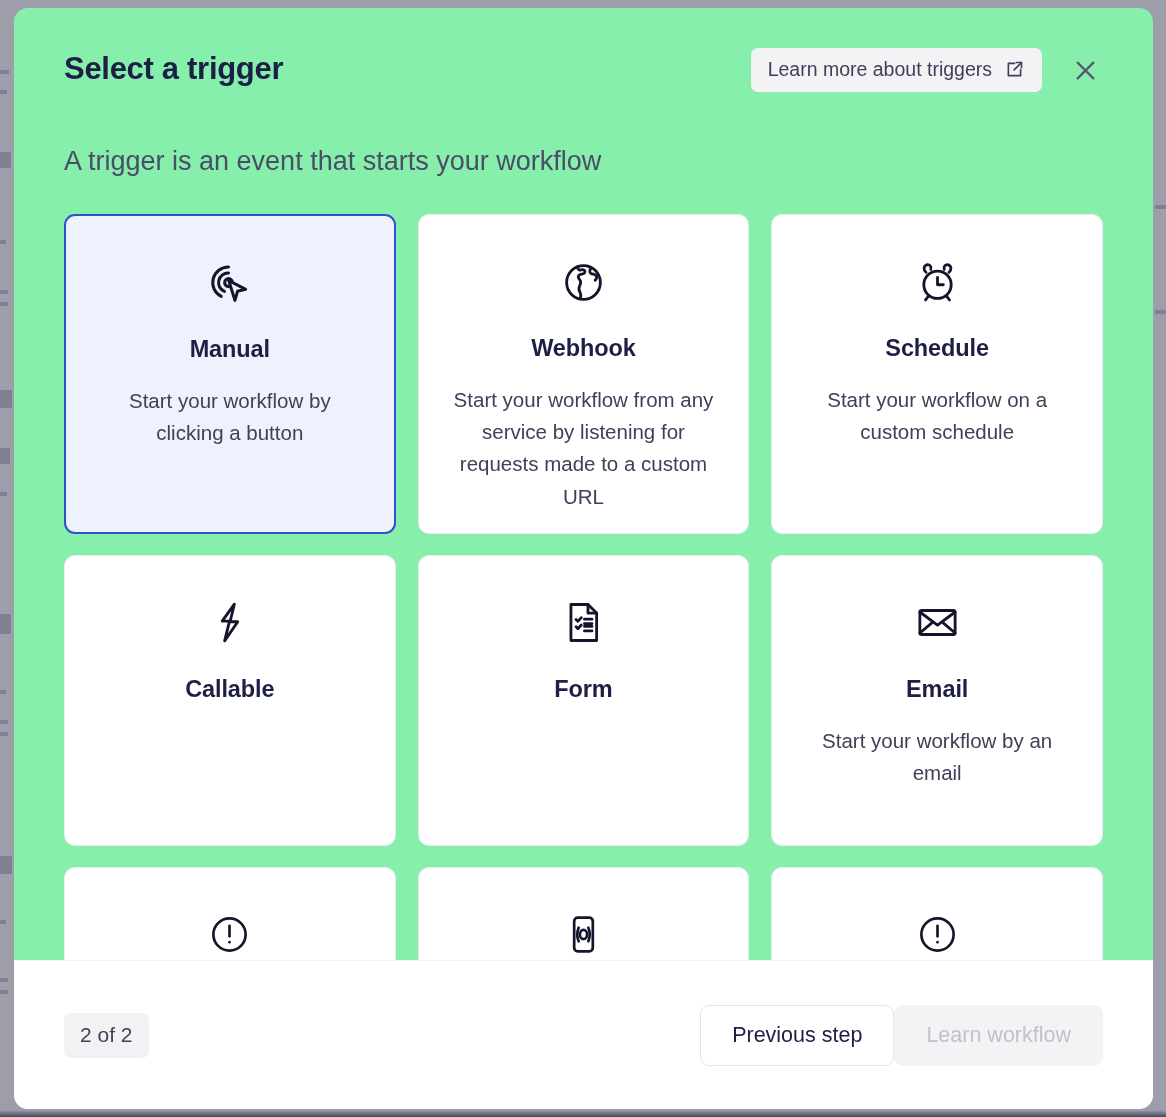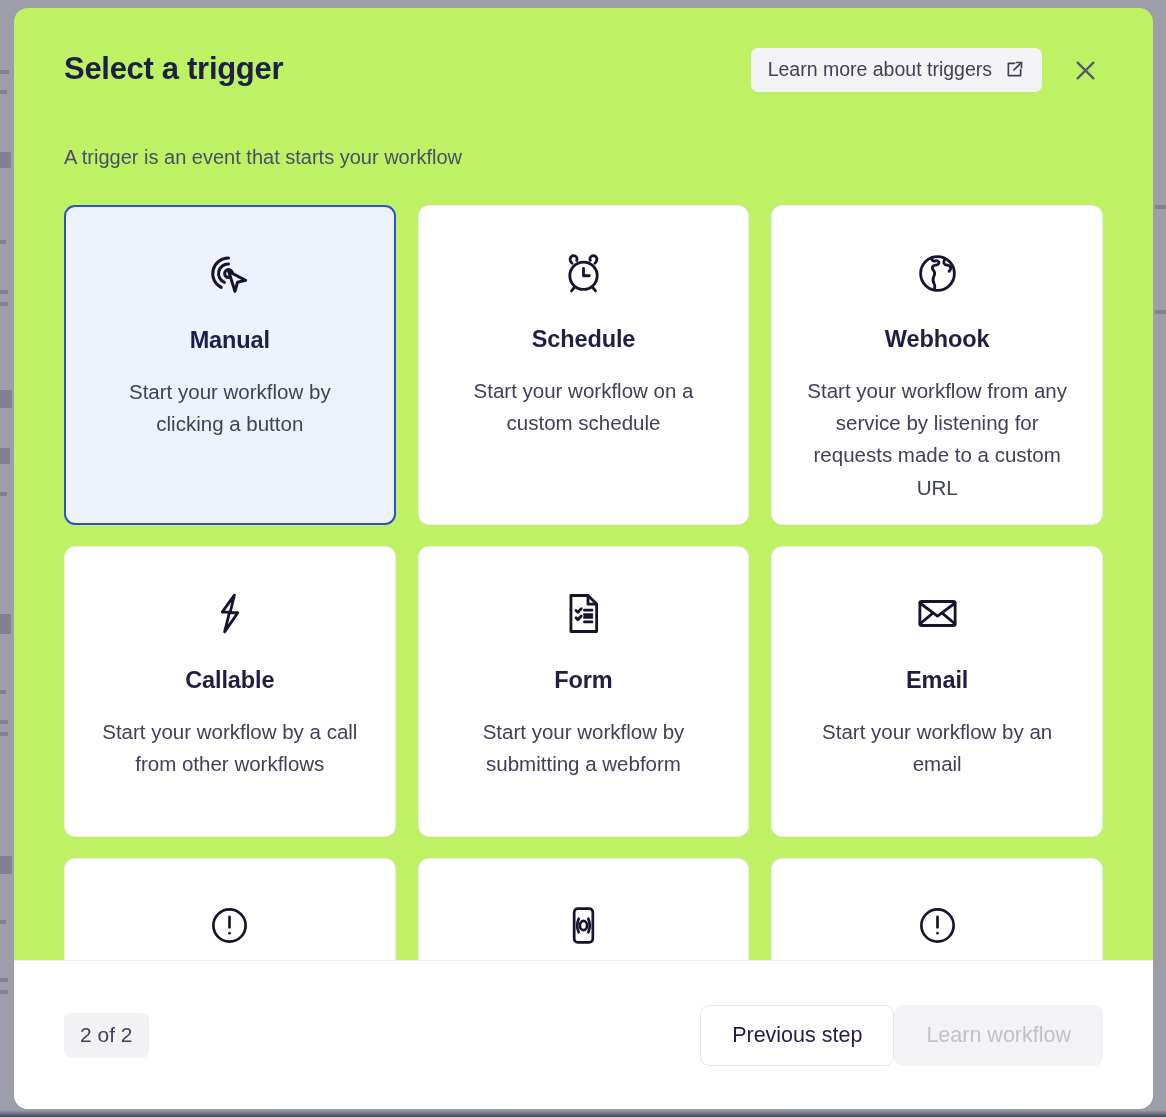--- a/index.html
+++ b/index.html
@@ -37,21 +37,21 @@
     background: linear-gradient(to bottom, rgba(46,48,74,0) 0%, rgba(46,48,74,.55) 70%, rgba(46,48,74,.8) 100%);
   }
 
   
   #modal {
     position: absolute;
     left: 14px;
     top: 8px;
     width: 1139px;
     height: 1101px;
-    background: #bef264;
+    background: #86efac;
     border-radius: 14px;
     overflow: hidden;
     display: flex;
     flex-direction: column;
   }
 
   
   .modal-header {
     position: relative;
     padding: 38px 50px 0 50px;
@@ -93,21 +93,21 @@
   .learn-more svg { display: block; }
   .close-btn {
     background: none;
     border: none;
     padding: 4px;
     cursor: pointer;
     line-height: 0;
   }
   .modal-subtitle {
     margin-top: 52px;
-    font-size: 20px;
+    font-size: 27px;
     color: #4b4d66;
     line-height: 1.3;
   }
 
   
   .cards-scroll {
     flex: 1 1 auto;
     overflow: hidden;
     padding: 35px 50px 0 50px;
     position: relative;
@@ -267,69 +267,67 @@
             <path d="M11.6 10.4 L20.6 15.1 L16.3 16.1 L14.9 21 Z" fill="#eef2fd"></path>
           </svg>
         </span>
         <div class="card-title">Manual</div>
         <div class="card-desc">Start your workflow by clicking a button</div>
       </div>
 
       <div class="trigger-card">
         <span class="card-icon">
           <svg width="45" height="45" viewBox="0 0 24 24" fill="none" stroke="#14152b" stroke-width="1.5" stroke-linecap="round" stroke-linejoin="round">
+            <circle cx="12" cy="12" r="9"></circle>
+            <path d="M9.1 3.6 c-.4 1.4 .6 2 1.6 1.7 1.2-.4 2.4 .3 1.9 1.4-.5 1-2 .6-2.9 1.3-.9 .8-.2 2 .4 2.7 .8 .9 .3 2.2-.2 3.2-.5 1.1-.3 2.5 .3 3.5 .5 .9 .5 2 .2 3"></path>
+            <path d="M16.1 4.5 c-.9 .6-1 1.9-.2 2.6 .9 .7 2.3 .3 2.9 1.3 .5 .8 .1 1.9-.6 2.4"></path>
+          </svg>
+        </span>
+        <div class="card-title">Webhook</div>
+        <div class="card-desc">Start your workflow from any service by listening for requests made to a custom URL</div>
+      </div>
+
+      <div class="trigger-card">
+        <span class="card-icon">
+          <svg width="45" height="45" viewBox="0 0 24 24" fill="none" stroke="#14152b" stroke-width="1.5" stroke-linecap="round" stroke-linejoin="round">
             <circle cx="12" cy="13.2" r="7.3"></circle>
             <path d="M12 9.3 V13.2 h3.1"></path>
             <path d="M5.9 6.6 C4.3 5 4.6 3.2 6.1 2.6 c1.5-.6 2.9 .9 2.3 2.4"></path>
             <path d="M18.1 6.6 C19.7 5 19.4 3.2 17.9 2.6 c-1.5-.6-2.9 .9-2.3 2.4"></path>
             <path d="M7.1 19.4 L5.6 21.3"></path>
             <path d="M16.9 19.4 L18.4 21.3"></path>
           </svg>
         </span>
         <div class="card-title">Schedule</div>
         <div class="card-desc">Start your workflow on a custom schedule</div>
       </div>
 
       <div class="trigger-card">
         <span class="card-icon">
           <svg width="45" height="45" viewBox="0 0 24 24" fill="none" stroke="#14152b" stroke-width="1.5" stroke-linecap="round" stroke-linejoin="round">
-            <circle cx="12" cy="12" r="9"></circle>
-            <path d="M9.1 3.6 c-.4 1.4 .6 2 1.6 1.7 1.2-.4 2.4 .3 1.9 1.4-.5 1-2 .6-2.9 1.3-.9 .8-.2 2 .4 2.7 .8 .9 .3 2.2-.2 3.2-.5 1.1-.3 2.5 .3 3.5 .5 .9 .5 2 .2 3"></path>
-            <path d="M16.1 4.5 c-.9 .6-1 1.9-.2 2.6 .9 .7 2.3 .3 2.9 1.3 .5 .8 .1 1.9-.6 2.4"></path>
-          </svg>
-        </span>
-        <div class="card-title">Webhook</div>
-        <div class="card-desc">Start your workflow from any service by listening for requests made to a custom URL</div>
-      </div>
-
-      <div class="trigger-card">
-        <span class="card-icon">
-          <svg width="45" height="45" viewBox="0 0 24 24" fill="none" stroke="#14152b" stroke-width="1.5" stroke-linecap="round" stroke-linejoin="round">
             <path d="M14.6 2.2 L8.1 11.3 h3.9 L9.4 21.8 L16.4 11.6 h-4.1 Z"></path>
           </svg>
         </span>
         <div class="card-title">Callable</div>
-        <div class="card-desc">Start your workflow by a call from other workflows</div>
       </div>
 
       <div class="trigger-card">
         <span class="card-icon">
           <svg width="45" height="45" viewBox="0 0 24 24" fill="none" stroke="#14152b" stroke-width="1.5" stroke-linecap="round" stroke-linejoin="round">
             <path d="M5.3 2.4 h9.1 L19 6.9 V21.6 H5.3 Z"></path>
             <path d="M14.4 2.4 V7 H19"></path>
             <path d="M8 10.4 l1 1 1.8-2"></path>
             <path d="M8 14.3 l1 1 1.8-2"></path>
             <path d="M12.5 10.2 h4"></path>
             <path d="M12.5 12.6 h4"></path>
             <path d="M12.5 14.1 h4"></path>
             <path d="M12.5 16.5 h4"></path>
           </svg>
         </span>
         <div class="card-title">Form</div>
-        <div class="card-desc">Start your workflow by submitting a webform</div>
       </div>
 
       <div class="trigger-card">
         <span class="card-icon">
           <svg width="45" height="45" viewBox="0 0 24 24" fill="none" stroke="#14152b" stroke-width="1.5" stroke-linecap="round" stroke-linejoin="round">
             <rect x="2.6" y="5.6" width="18.8" height="12.8" rx="1"></rect>
             <path d="M2.6 6.4 L12 13.4 L21.4 6.4"></path>
             <path d="M2.6 17.6 L9 12.2"></path>
             <path d="M21.4 17.6 L15 12.2"></path>
           </svg>

